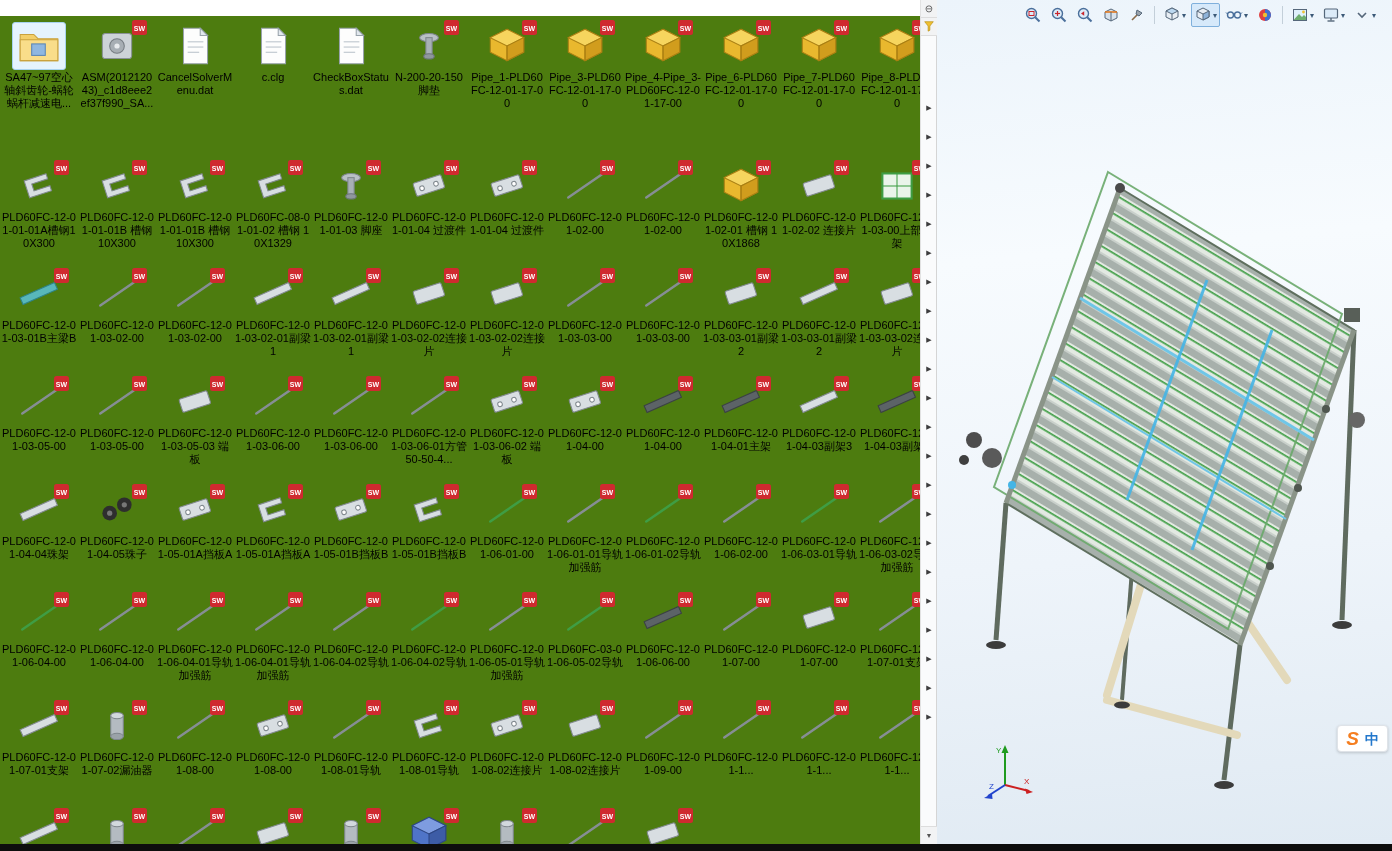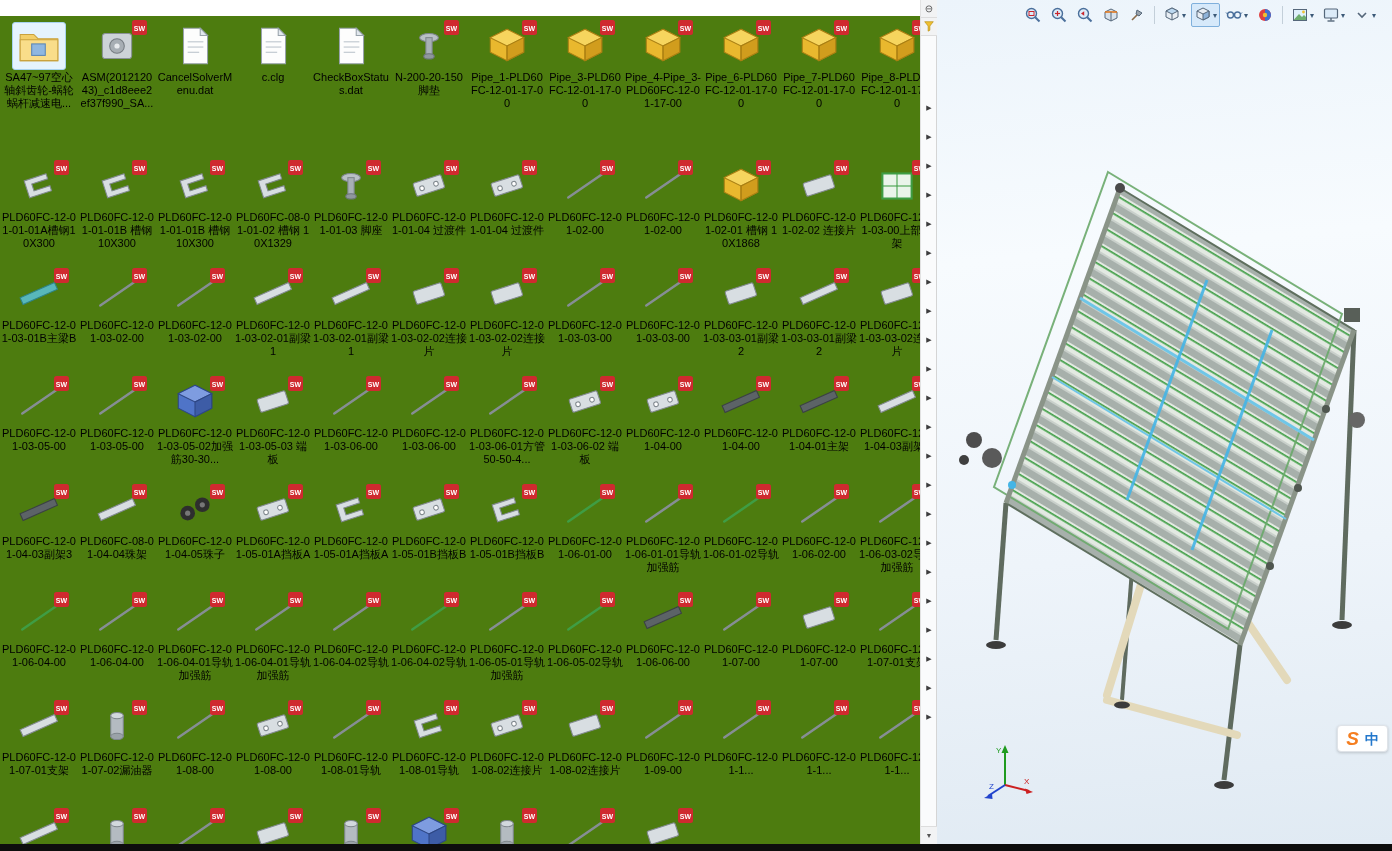--- a/index.html
+++ b/index.html
@@ -633,36 +633,20 @@
               <rect width="15" height="15" rx="2.5" fill="#cf2a2f"></rect>
               <text x="7.5" y="11" font-size="7" font-weight="bold" fill="#fff" text-anchor="middle">SW</text>
             </svg>
           </span>
         </div>
         <div class="label">PLD60FC-12-01-03-05-00</div>
       </div>
       <div class="file">
         <div class="thumb">
           <svg class="main" viewBox="0 0 44 40">
-            <path d="M22 4 L38 12 L38 26 L22 34 L6 26 L6 12 Z" fill="#4f74c8" stroke="#2d4684"></path>
-            <path d="M22 4 L38 12 L22 20 L6 12 Z" fill="#7e9ce0" stroke="#2d4684"></path>
-            <path d="M22 20 L38 12 L38 26 L22 34 Z" fill="#3d5ca6" stroke="#2d4684"></path>
-          </svg>
-          <span class="badge">
-            <svg viewBox="0 0 15 15">
-              <rect width="15" height="15" rx="2.5" fill="#cf2a2f"></rect>
-              <text x="7.5" y="11" font-size="7" font-weight="bold" fill="#fff" text-anchor="middle">SW</text>
-            </svg>
-          </span>
-        </div>
-        <div class="label">PLD60FC-12-01-03-05-02加强筋30-30...</div>
-      </div>
-      <div class="file">
-        <div class="thumb">
-          <svg class="main" viewBox="0 0 44 40">
             <g transform="rotate(-18 22 20)">
               <rect x="8" y="13" width="28" height="13" rx="1.5" fill="#d8dee2" stroke="#828a90"></rect>
             </g>
           </svg>
           <span class="badge">
             <svg viewBox="0 0 15 15">
               <rect width="15" height="15" rx="2.5" fill="#cf2a2f"></rect>
               <text x="7.5" y="11" font-size="7" font-weight="bold" fill="#fff" text-anchor="middle">SW</text>
             </svg>
           </span>
@@ -818,21 +802,21 @@
               <rect x="4" y="16" width="36" height="7" fill="#d8dee2" stroke="#828a90"></rect>
             </g>
           </svg>
           <span class="badge">
             <svg viewBox="0 0 15 15">
               <rect width="15" height="15" rx="2.5" fill="#cf2a2f"></rect>
               <text x="7.5" y="11" font-size="7" font-weight="bold" fill="#fff" text-anchor="middle">SW</text>
             </svg>
           </span>
         </div>
-        <div class="label">PLD60FC-08-01-04-04珠架</div>
+        <div class="label">PLD60FC-12-01-04-04珠架</div>
       </div>
       <div class="file">
         <div class="thumb">
           <svg class="main" viewBox="0 0 44 40">
             <circle cx="15" cy="23" r="7" fill="#2e2e2e"></circle>
             <circle cx="15" cy="23" r="2.5" fill="#777"></circle>
             <circle cx="29" cy="15" r="7" fill="#2e2e2e"></circle>
             <circle cx="29" cy="15" r="2.5" fill="#777"></circle>
           </svg>
           <span class="badge">
@@ -964,20 +948,34 @@
               <rect width="15" height="15" rx="2.5" fill="#cf2a2f"></rect>
               <text x="7.5" y="11" font-size="7" font-weight="bold" fill="#fff" text-anchor="middle">SW</text>
             </svg>
           </span>
         </div>
         <div class="label">PLD60FC-12-01-06-02-00</div>
       </div>
       <div class="file">
         <div class="thumb">
           <svg class="main" viewBox="0 0 44 40">
+            <line x1="6" y1="31" x2="38" y2="9" stroke="#3f9d44" stroke-width="2.4" stroke-linecap="round"></line>
+          </svg>
+          <span class="badge">
+            <svg viewBox="0 0 15 15">
+              <rect width="15" height="15" rx="2.5" fill="#cf2a2f"></rect>
+              <text x="7.5" y="11" font-size="7" font-weight="bold" fill="#fff" text-anchor="middle">SW</text>
+            </svg>
+          </span>
+        </div>
+        <div class="label">PLD60FC-12-01-06-03-01导轨</div>
+      </div>
+      <div class="file">
+        <div class="thumb">
+          <svg class="main" viewBox="0 0 44 40">
             <line x1="6" y1="31" x2="38" y2="9" stroke="#868e94" stroke-width="2.4" stroke-linecap="round"></line>
           </svg>
           <span class="badge">
             <svg viewBox="0 0 15 15">
               <rect width="15" height="15" rx="2.5" fill="#cf2a2f"></rect>
               <text x="7.5" y="11" font-size="7" font-weight="bold" fill="#fff" text-anchor="middle">SW</text>
             </svg>
           </span>
         </div>
         <div class="label">PLD60FC-12-01-06-03-02导轨加强筋</div>
@@ -1085,21 +1083,21 @@
           <svg class="main" viewBox="0 0 44 40">
             <line x1="6" y1="31" x2="38" y2="9" stroke="#3f9d44" stroke-width="2.4" stroke-linecap="round"></line>
           </svg>
           <span class="badge">
             <svg viewBox="0 0 15 15">
               <rect width="15" height="15" rx="2.5" fill="#cf2a2f"></rect>
               <text x="7.5" y="11" font-size="7" font-weight="bold" fill="#fff" text-anchor="middle">SW</text>
             </svg>
           </span>
         </div>
-        <div class="label">PLD60FC-12-01-06-05-02导轨</div>
+        <div class="label">PLD60FC-03-01-06-05-02导轨</div>
       </div>
       <div class="file">
         <div class="thumb">
           <svg class="main" viewBox="0 0 44 40">
             <g transform="rotate(-24 22 20)">
               <rect x="4" y="16" width="36" height="7" fill="#5c6367" stroke="#3b4144"></rect>
             </g>
           </svg>
           <span class="badge">
             <svg viewBox="0 0 15 15">

